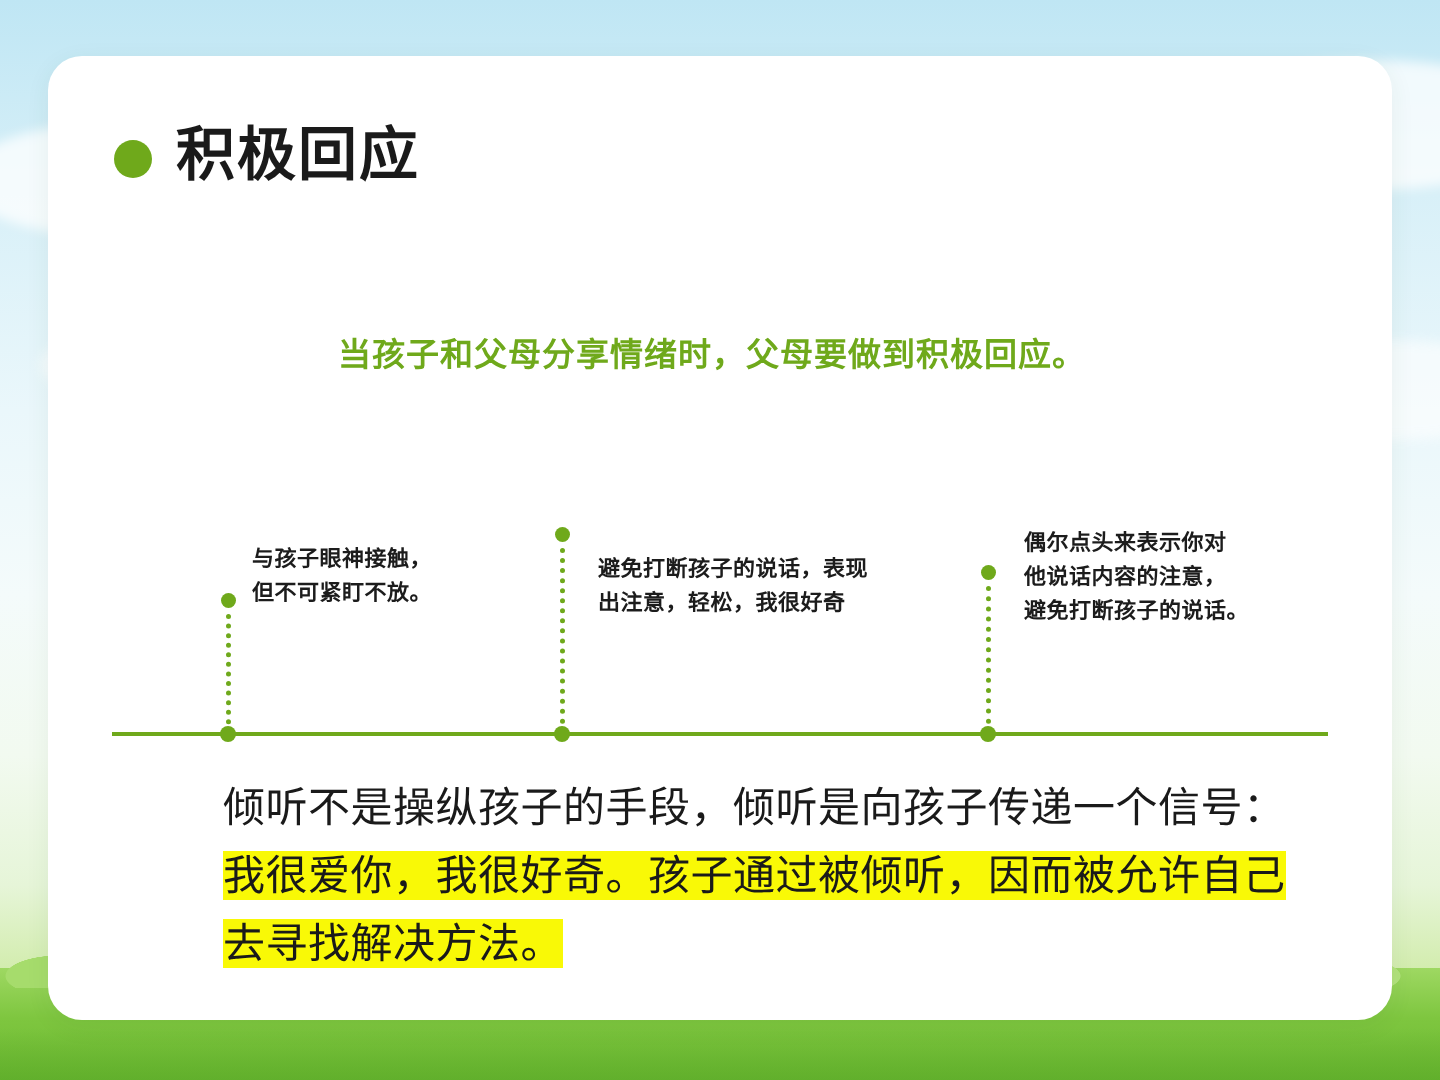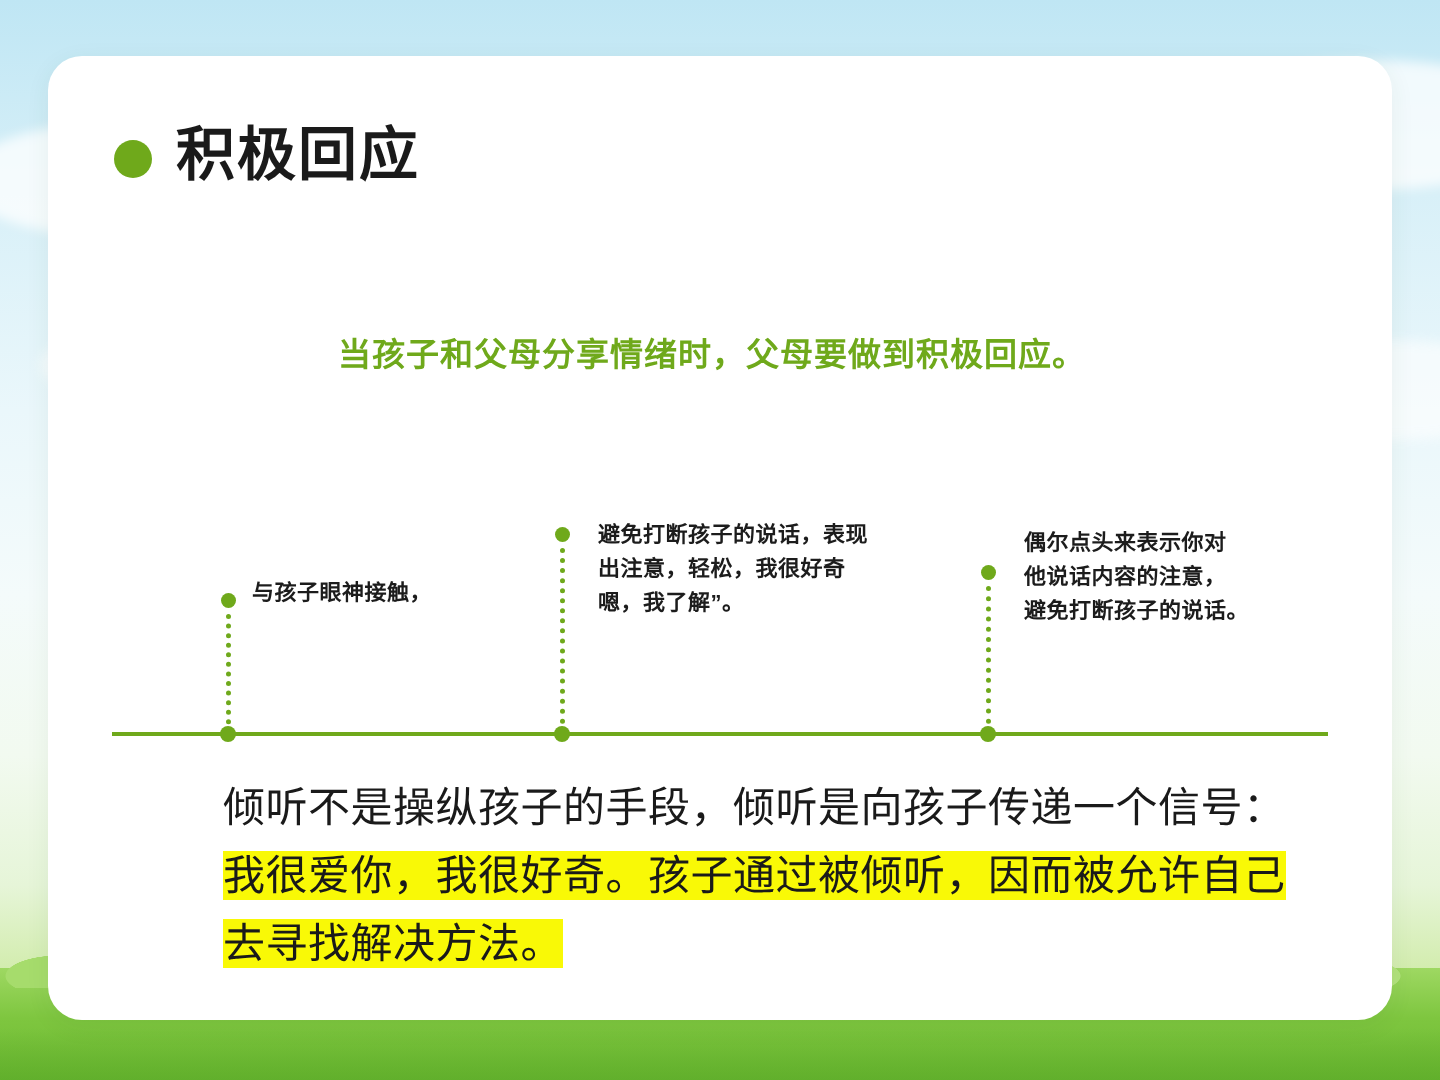--- a/index.html
+++ b/index.html
@@ -201,29 +201,29 @@
 
   <div class="subtitle">当孩子和父母分享情绪时，父母要做到积极回应。</div>
 
   <div class="timeline">
 
     <div class="tl-node" style="left:116px;"></div>
     <div class="tl-stem" style="left:116px; height:120px;"></div>
     <div class="tl-topdot" style="left:116px; bottom:128px;"></div>
     <div class="tl-text" style="left:140px; bottom:126px; width:250px;">
       <div>与孩子眼神接触，</div>
+      <div>但不可紧盯不放。</div>
     </div>
 
     <div class="tl-node" style="left:450px;"></div>
     <div class="tl-stem" style="left:450px; height:186px;"></div>
     <div class="tl-topdot" style="left:450px; bottom:194px;"></div>
     <div class="tl-text" style="left:486px; bottom:116px; width:400px;">
       <div>避免打断孩子的说话，表现</div>
       <div>出注意，轻松，我很好奇</div>
-      <div>嗯，我了解”。</div>
     </div>
 
     <div class="tl-node" style="left:876px;"></div>
     <div class="tl-stem" style="left:876px; height:148px;"></div>
     <div class="tl-topdot" style="left:876px; bottom:156px;"></div>
     <div class="tl-text" style="left:912px; bottom:108px; width:300px;margin-top:28px;">
       <div>偶尔点头来表示你对</div>
       <div>他说话内容的注意，</div>
       <div>避免打断孩子的说话。</div>
     </div>

